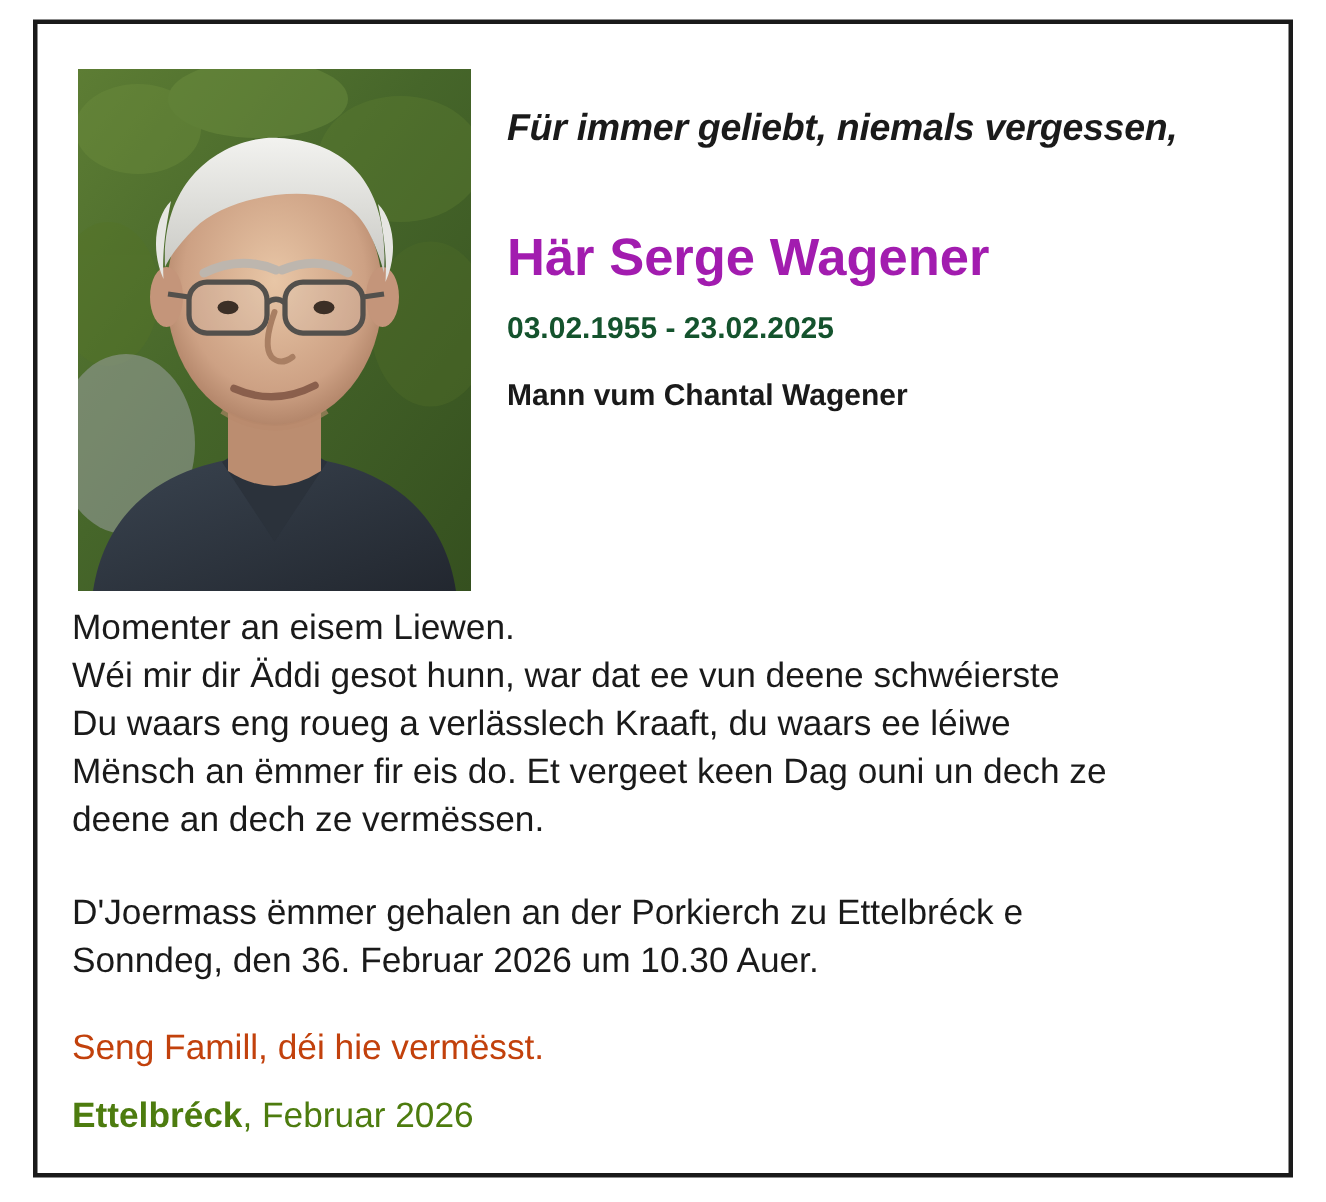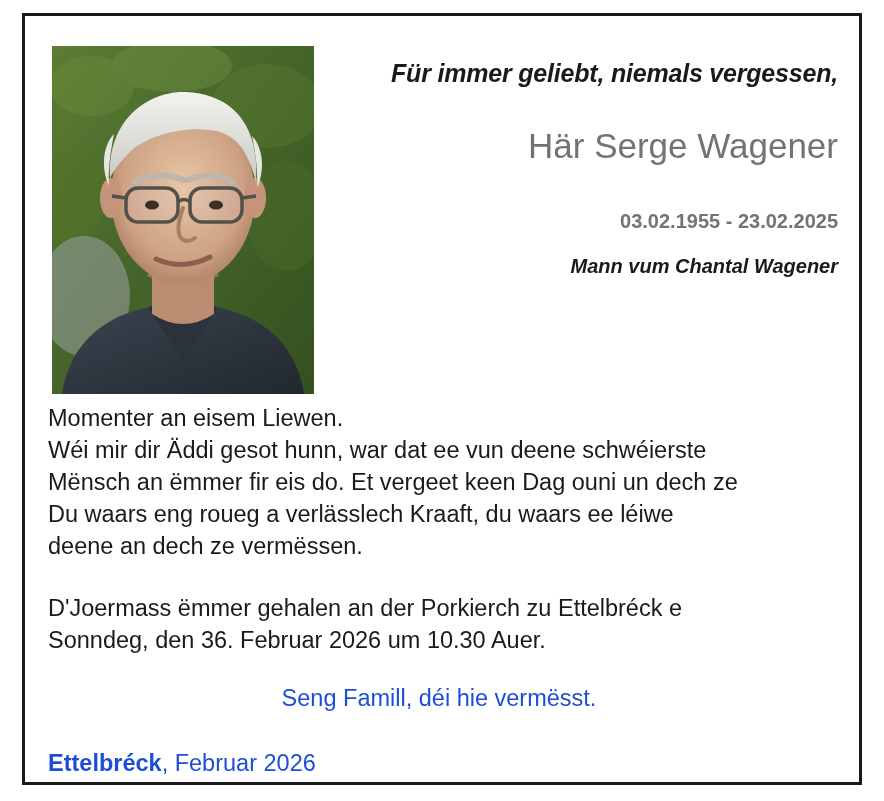--- a/index.html
+++ b/index.html
@@ -51,53 +51,52 @@
     height: 348px;
     overflow: hidden;
     background: #4e6b2e;
   }
   .photo svg {
     display: block;
   }
   .header-text {
     position: absolute;
     left: 290px;
-    top: 0;
+    top: 12px;
     width: 500px;
-    text-align: right;
+    text-align: left;
   }
   .epitaph {
     font-style: italic;
     font-weight: bold;
     font-size: 25px;
     line-height: 1.26;
     color: #1a1a1a;
     margin: 18px 0 0 0;
     letter-spacing: -0.2px;
   }
   .epitaph .l2 { display: block; }
   .name {
-    font-weight: normal;
+    font-weight: bold;
     font-size: 35px;
-    margin-top: 36px;
+    margin-top: 50px;
     letter-spacing: 0px;
-    color: #737373;
+    color: #a21caf;
   }
   .dates {
     font-size: 20px;
     font-weight: 600;
-    margin-top: 44px;
-    color: #737373;
+    margin-top: 16px;
+    color: #14532d;
   }
   .relation {
     font-size: 20px;
     font-weight: 600;
     margin-top: 22px;
     color: #1a1a1a;
-    font-style: italic;
   }
 
   
   .body-text {
     margin-top: 8px;
     font-size: 23.5px;
     line-height: 1.36;
     color: #1a1a1a;
   }
   .para {
@@ -107,29 +106,29 @@
     text-align: justify;
   }
   .para + .para {
     margin-top: 0;
   }
   .gap {
     height: 30px;
   }
   .closing {
     margin-top: 28px;
-    text-align: center;
+    text-align: left;
     padding-right: 8px;
     font-size: 23.5px;
-    color: #1d4ed8;
+    color: #c2410c;
   }
   .signature {
-    margin-top: 38px;
+    margin-top: 18px;
     font-size: 23.5px;
-    color: #1d4ed8;
+    color: #4d7c0f;
   }
   .signature b {
     font-weight: bold;
   }
 </style>
 </head>
 <body>
 
 <div class="page">
   <div class="border-frame"></div>
@@ -212,22 +211,22 @@
         </div>
         <div class="name">Här Serge Wagener</div>
         <div class="dates">03.02.1955 - 23.02.2025</div>
         <div class="relation">Mann vum Chantal Wagener</div>
       </div>
     </div>
 
     <div class="body-text">
       <p class="para">Momenter an eisem Liewen.</p>
       <p class="para">Wéi mir dir Äddi gesot hunn, war dat ee vun deene schwéierste</p>
+      <p class="para justify">Du waars eng roueg a verlässlech Kraaft, du waars ee léiwe</p>
       <p class="para justify">Mënsch an ëmmer fir eis do. Et vergeet keen Dag ouni un dech ze</p>
-      <p class="para justify">Du waars eng roueg a verlässlech Kraaft, du waars ee léiwe</p>
       <p class="para">deene an dech ze vermëssen.</p>
       <div class="gap"></div>
       <p class="para">D'Joermass ëmmer gehalen an der Porkierch zu Ettelbréck e</p>
       <p class="para">Sonndeg, den 36. Februar 2026 um 10.30 Auer.</p>
     </div>
 
     <div class="closing">Seng Famill, déi hie vermësst.</div>
 
     <div class="signature">
       <b>Ettelbréck</b><span>, Februar 2026</span>

